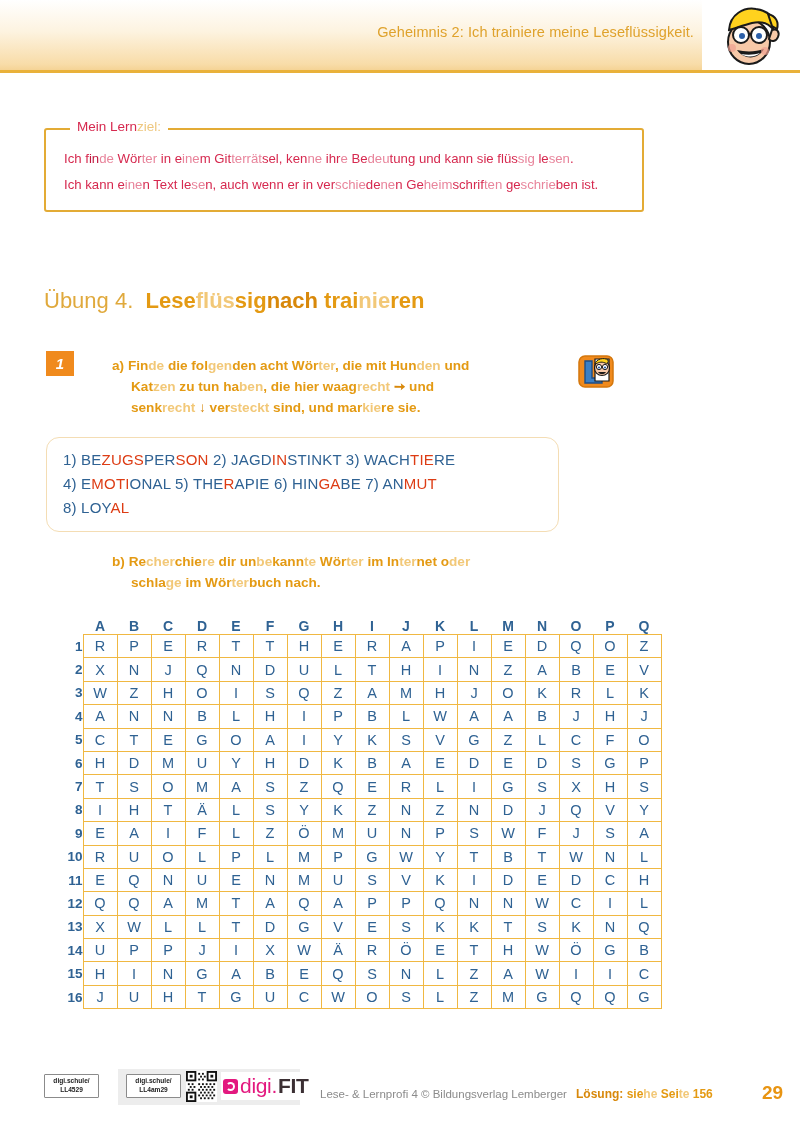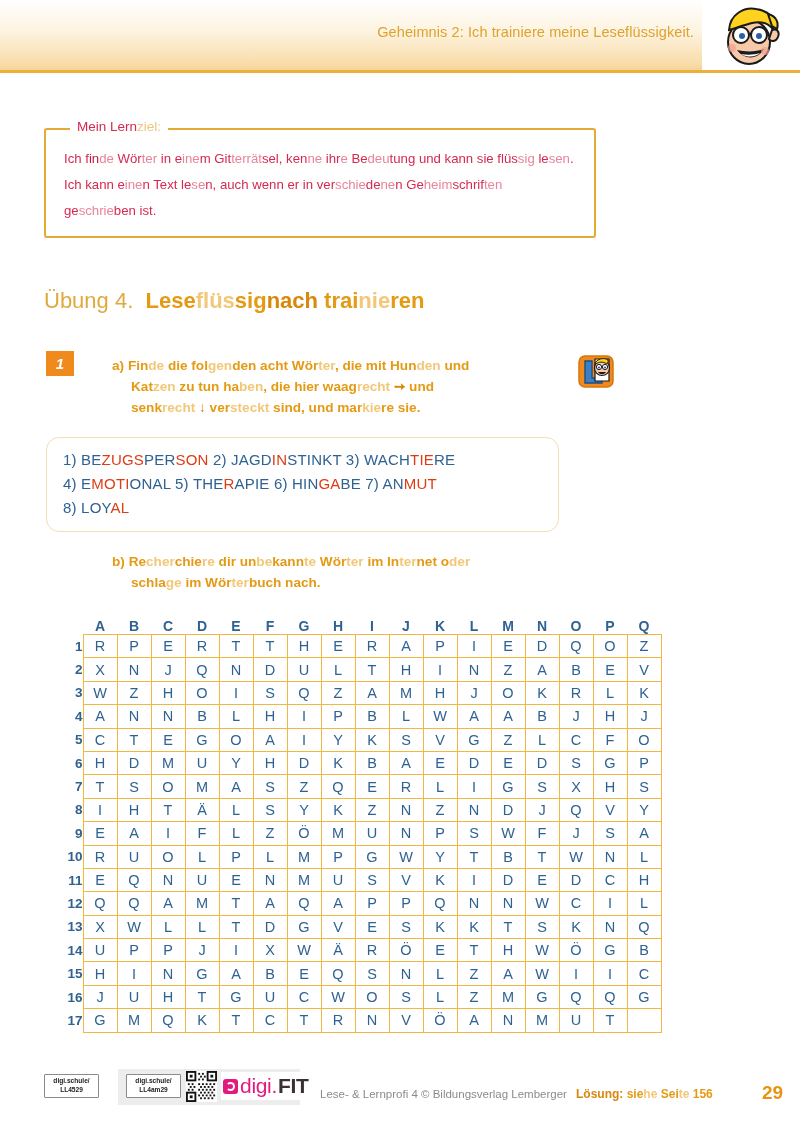--- a/index.html
+++ b/index.html
@@ -46,21 +46,21 @@
     position: absolute;
     left: 16px;
     top: 2px;
   }
 
   
   .goal-box {
     position: absolute;
     left: 44px;
     top: 128px;
-    width: 552px;
+    width: 600px;
     border: 2px solid #e3ab35;
     border-radius: 3px;
     box-sizing: border-box;
     padding: 16px 18px 12px 18px;
   }
   .goal-legend {
     position: absolute;
     left: 24px;
     top: -11px;
     background: #ffffff;
@@ -718,40 +718,20 @@
           <td class="cell">W</td>
           <td class="cell">O</td>
           <td class="cell">S</td>
           <td class="cell">L</td>
           <td class="cell">Z</td>
           <td class="cell">M</td>
           <td class="cell">G</td>
           <td class="cell">Q</td>
           <td class="cell">Q</td>
           <td class="cell">G</td>
-        </tr>
-        <tr>
-          <td class="rowhead">17</td>
-          <td class="cell">G</td>
-          <td class="cell">M</td>
-          <td class="cell">Q</td>
-          <td class="cell">K</td>
-          <td class="cell">T</td>
-          <td class="cell">C</td>
-          <td class="cell">T</td>
-          <td class="cell">R</td>
-          <td class="cell">N</td>
-          <td class="cell">V</td>
-          <td class="cell">Ö</td>
-          <td class="cell">A</td>
-          <td class="cell">N</td>
-          <td class="cell">M</td>
-          <td class="cell">U</td>
-          <td class="cell">T</td>
-          <td class="cell empty"></td>
         </tr>
       </tbody>
   </table>
 </div>
 
 <div class="footer"></div>
 
 <div class="badge badge-1">
   <div>digi.schule/</div>
   <div>LL4529</div>

